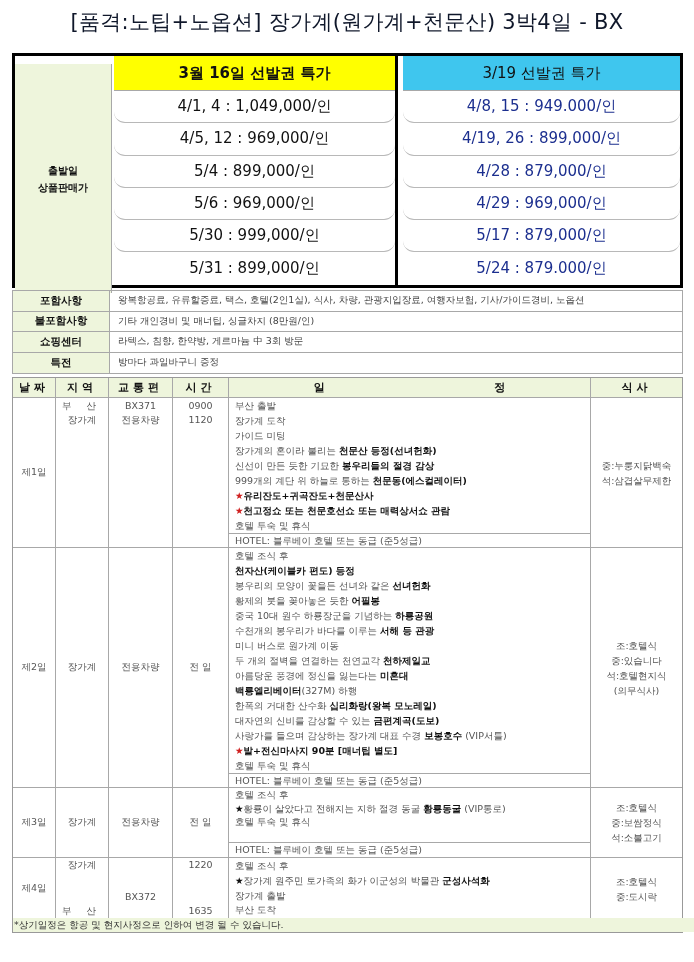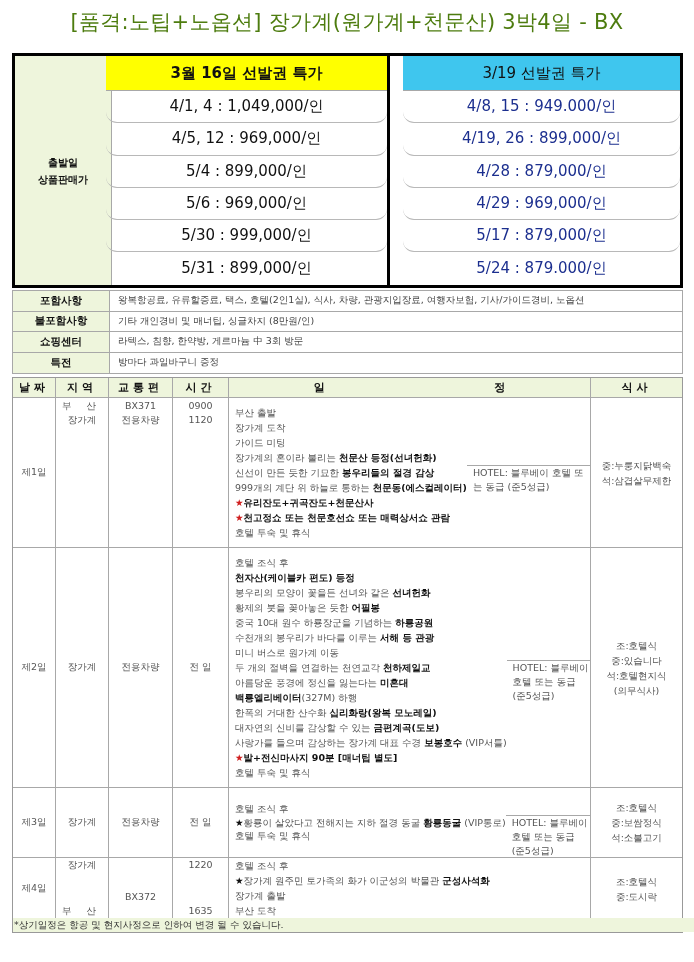--- a/index.html
+++ b/index.html
@@ -1,25 +1,25 @@
 <!DOCTYPE html>
 <html><head>
 <meta charset="utf-8">
 <style>
   * { box-sizing: border-box; margin: 0; padding: 0; }
   html, body { width: 694px; height: 962px; background: #ffffff; overflow: hidden; }
   body { font-family: "DejaVu Sans", "Liberation Sans", sans-serif; color: #222; position: relative; }
 
-  .title { position: absolute; left: 0; top: 8px; width: 694px; text-align: center; font-size: 21px; color: #4d7c0f; letter-spacing: 0.3px; }
+  .title { position: absolute; left: 0; top: 8px; width: 694px; text-align: center; font-size: 21px; color: #0f172a; letter-spacing: 0.3px; }
 
   
   .price { position: absolute; left: 12px; top: 53px; width: 671px; height: 235px; border: 3px solid #000; background: #fff; }
-  .price .label { position: absolute; left: 0; top: 0; width: 97px; height: 229px; background: #eef5dc; border-right: 1px solid #a8a8a8; display: flex; flex-direction: column; align-items: center; justify-content: center; font-size: 10px; font-weight: bold; color: #111; line-height: 17px; }
+  .price .label { position: absolute; left: 0; top: 8px; width: 97px; height: 229px; background: #eef5dc; border-right: 1px solid #a8a8a8; display: flex; flex-direction: column; align-items: center; justify-content: center; font-size: 10px; font-weight: bold; color: #111; line-height: 17px; }
   .price .col { position: absolute; top: 0; height: 229px; }
-  .price .col1 { left: 91px; width: 284px; border-right: 3px solid #000; }
+  .price .col1 { left: 99px; width: 284px; border-right: 3px solid #000; }
   .price .col2 { left: 388px; width: 277px; }
   .price .hdr { height: 35px; display: flex; align-items: center; justify-content: center; font-size: 15px; font-weight: bold; color: #111; border-bottom: 1px solid #a8a8a8; }
   .price .col1 .hdr { background: #ffff00; }
   .price .col2 .hdr { background: #3fc6ee; font-weight: normal; }
   .price .cell { height: 32.3px; display: flex; align-items: center; justify-content: center; font-size: 15px; border-bottom: 1px solid #b8b8b8; border-radius: 11px; }
   .price .cell:last-child { border-bottom: none; }
   .price .col1 .cell { color: #111; }
   .price .col2 .cell { color: #1c2f8f; }
 
   
@@ -40,21 +40,21 @@
   .c-time { width: 56px; }
   .c-plan { width: 362px; }
   .c-meal { width: 91px; }
   .shdr { top: 0; height: 20px; background: #eef5dc; }
   .shdr > div { display: flex; align-items: center; justify-content: center; font-size: 11px; font-weight: bold; color: #111; letter-spacing: 4px; }
   .shdr .c-plan { justify-content: space-around; letter-spacing: 0; }
 
   .sbody > div { font-size: 9.5px; color: #555; }
   .vc { display: flex; align-items: center; justify-content: center; text-align: center; }
   .stack { display: flex; flex-direction: column; align-items: center; padding-top: 1px; line-height: 14px; }
-  .plan { display: flex; flex-direction: row; align-items: center; }
+  .plan { display: flex; flex-direction: column; }
   .plan .lines { padding-left: 6px; line-height: 15px; flex: 1; }
   .plan .hotel { border-top: 1px solid #a8a8a8; padding-left: 6px; height: 15px; line-height: 14px; }
   .plan .line { white-space: nowrap; }
   .b { font-weight: bold; color: #111; }
   .star { color: #d02020; }
   .starb { color: #111; }
   .meal { line-height: 15px; text-align: center; }
 
   .foot { position: absolute; left: 0; bottom: 0; width: 692px; height: 14px; background: #eef5dc; font-size: 9.5px; color: #333; padding-left: 1px; line-height: 13px; }
 </style>

